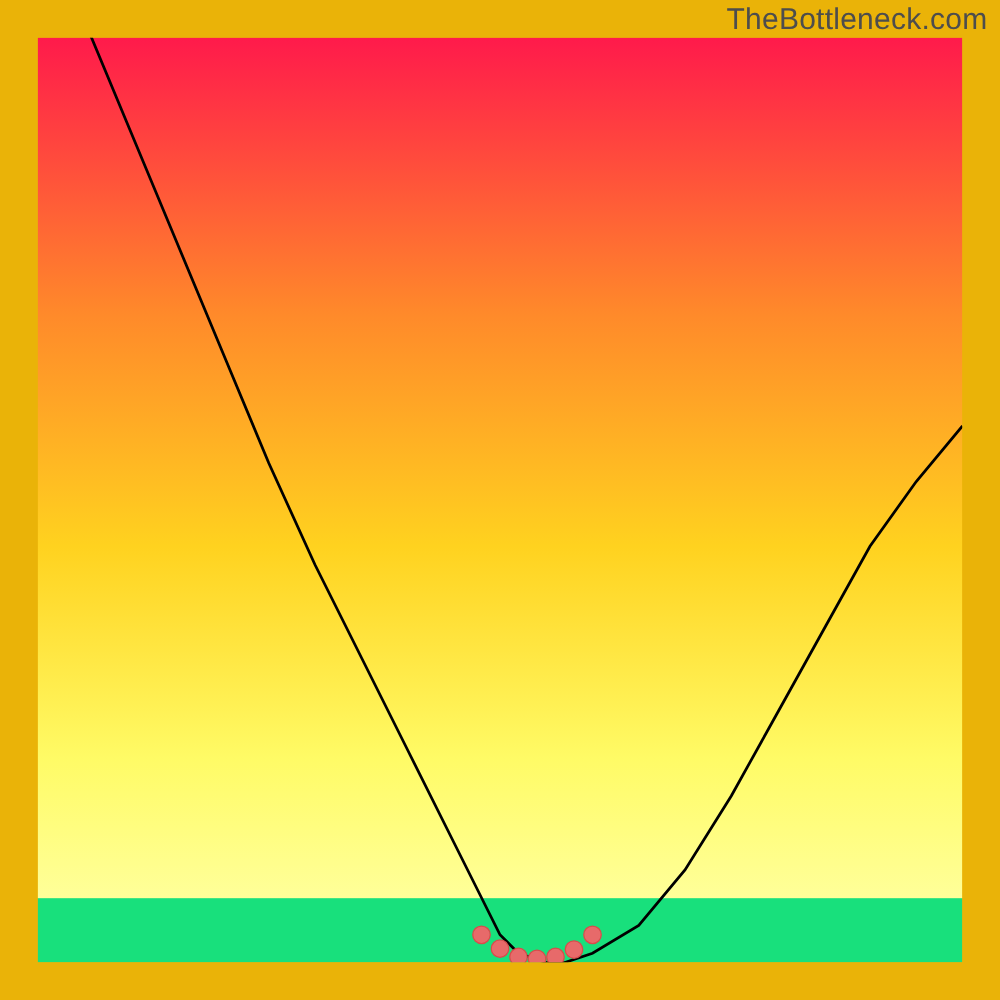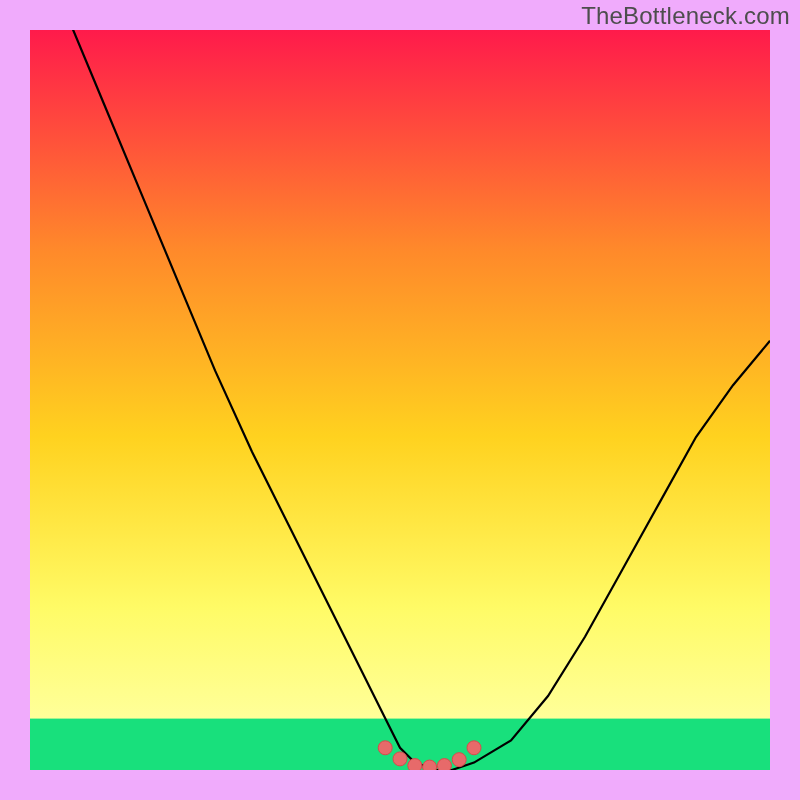--- a/index.html
+++ b/index.html
@@ -8,21 +8,21 @@
     width: 800px;
     height: 800px;
     background: #000000;
     overflow: hidden;
     font-family: Arial, Helvetica, sans-serif;
   }
   .frame {
     position: relative;
     width: 800px;
     height: 800px;
-    background: #f0abfc;
+    background: #eab308;
   }
   .watermark {
     position: absolute;
     top: 2px;
     right: 10px;
     color: #4d4d4d;
     font-size: 24px;
     font-weight: 400;
     letter-spacing: 0.2px;
     z-index: 5;

